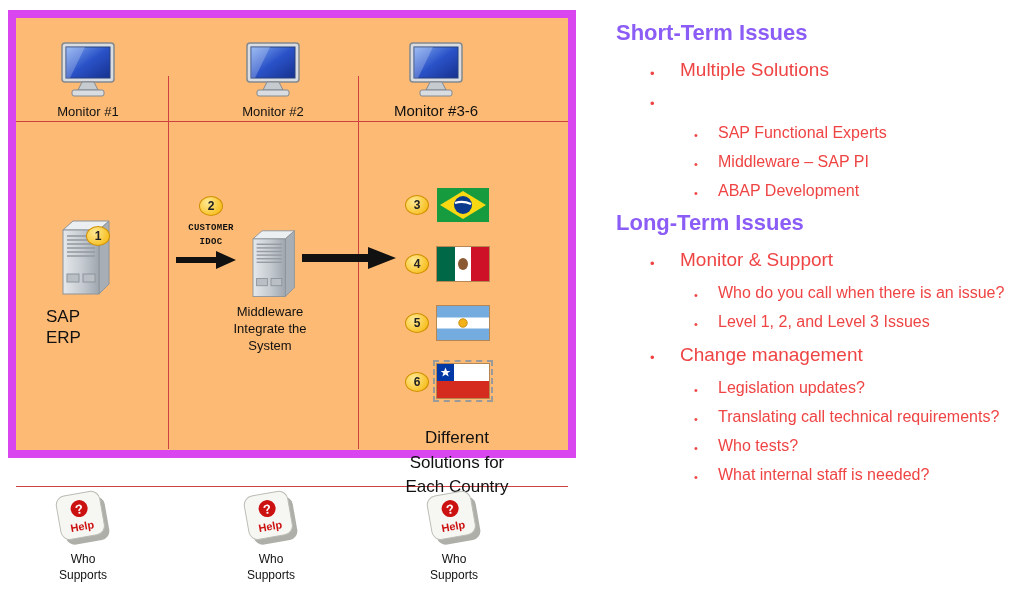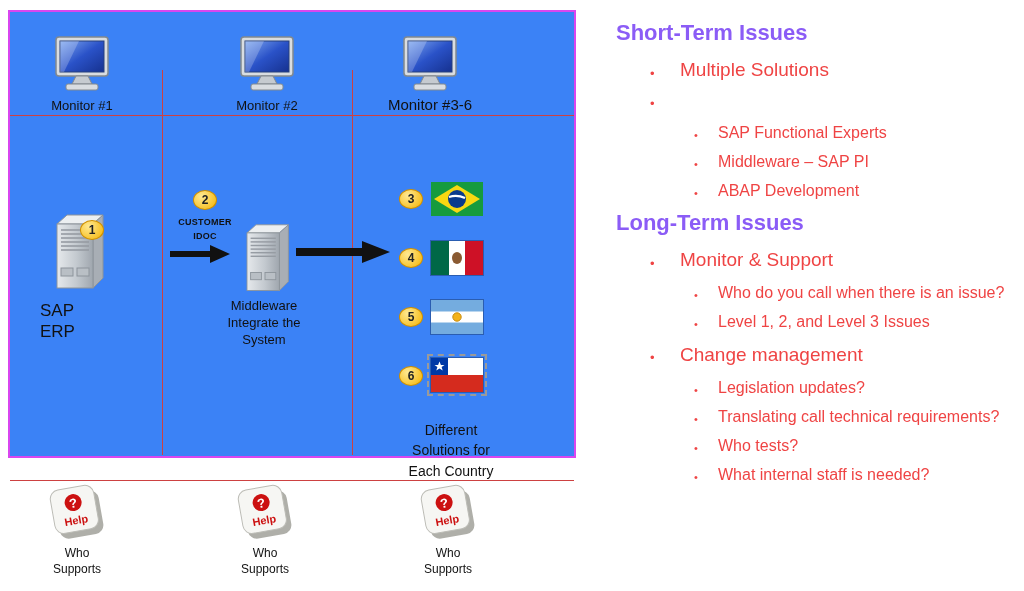--- a/index.html
+++ b/index.html
@@ -2,42 +2,42 @@
 <html><head>
 <meta charset="utf-8">
 <style>
   * { margin:0; padding:0; box-sizing:border-box; }
   html,body { width:1024px; height:591px; background:#ffffff;
               font-family:"Liberation Sans", sans-serif; color:#111; overflow:hidden; }
   .stage { position:absolute; inset:0; width:1024px; height:591px; }
 
   
   .diagram { position:absolute; left:8px; top:10px; width:568px; height:448px;
-             border:2px solid #d946ef; background:#3b82f6; }
+             border:8px solid #d946ef; background:#fdba74; }
   .abs { position:absolute; }
   .vline { position:absolute; top:58px; bottom:1px; width:1px; background:#cd4141; }
   .v1 { left:152px; } .v2 { left:342px; }
   .hline { position:absolute; left:0; right:0; height:1px; background:#cd4141; }
   .h-top { top:103px; } .h-bottom { top:468px; }
 
   .monitor-label { text-align:center; font-size:13px; }
   .monitor-label.big { font-size:15px;text-align:center; }
 
   .badge { position:absolute; width:24px; height:20px; border-radius:50%;
            background:radial-gradient(circle at 35% 30%, #ffe993, #f5b300);
            border:1px solid #cf8f00; display:flex; align-items:center; justify-content:center;
            font-size:12px; font-weight:bold; color:#222; z-index:3; }
 
   .preline  { white-space:pre-line; }
   .prelinec { white-space:pre-line; text-align:center; }
 
   .sap-label  { font-size:17px; line-height:1.25; }
-  .idoc-label { font-size:9px; font-weight:bold; letter-spacing:.3px; line-height:1.6; }
+  .idoc-label { font-size:9px; font-weight:bold; letter-spacing:.3px; line-height:1.6;font-family:Liberation Mono, monospace; }
   .mw-label   { font-size:13px; line-height:1.3; }
-  .country-caption { font-size:14px; line-height:1.45; }
+  .country-caption { font-size:17px; line-height:1.45; }
 
   .flag { position:absolute; width:52px; height:34px; }
   .flag svg { display:block; width:100%; height:100%; }
   .flag.bordered { box-shadow:0 0 0 1px rgba(0,0,0,.28); }
   .flag.dashed   { outline:2px dashed #9a9a9a; outline-offset:2px; }
 
   .help-key { position:absolute; width:58px; height:58px; transform:rotate(-10deg); }
   .key-caption { position:absolute; font-size:12px; line-height:1.3; text-align:center; white-space:pre-line; }
 
   

